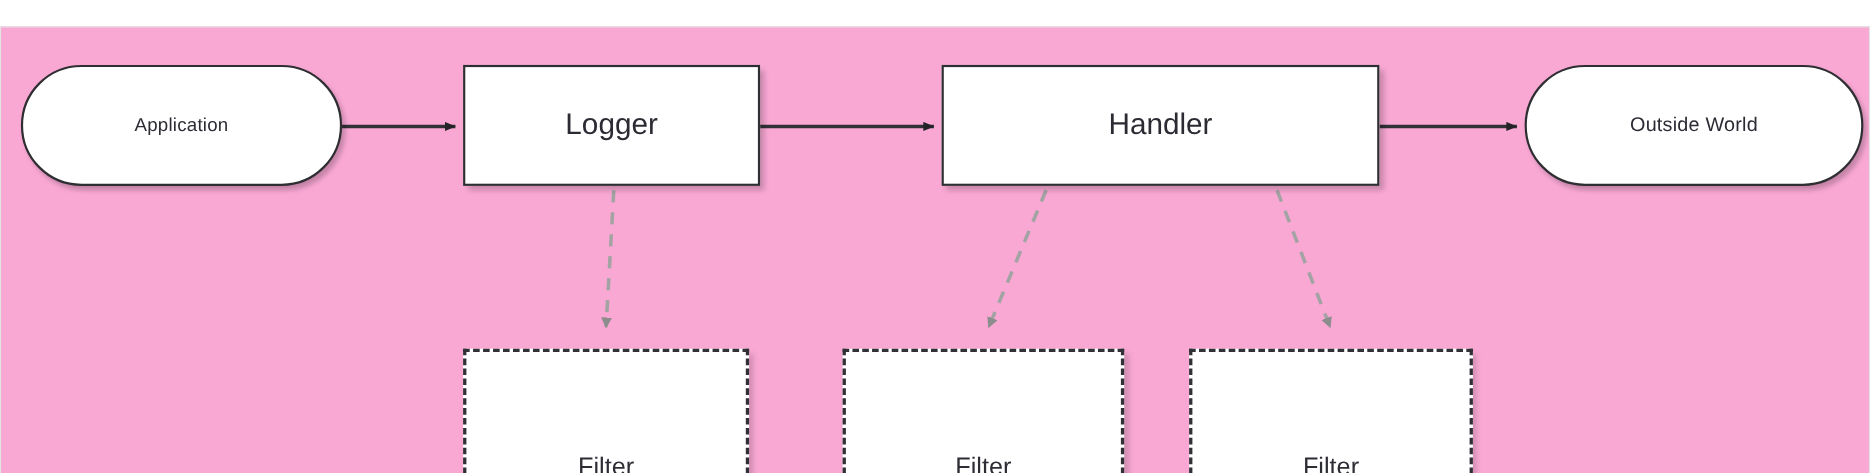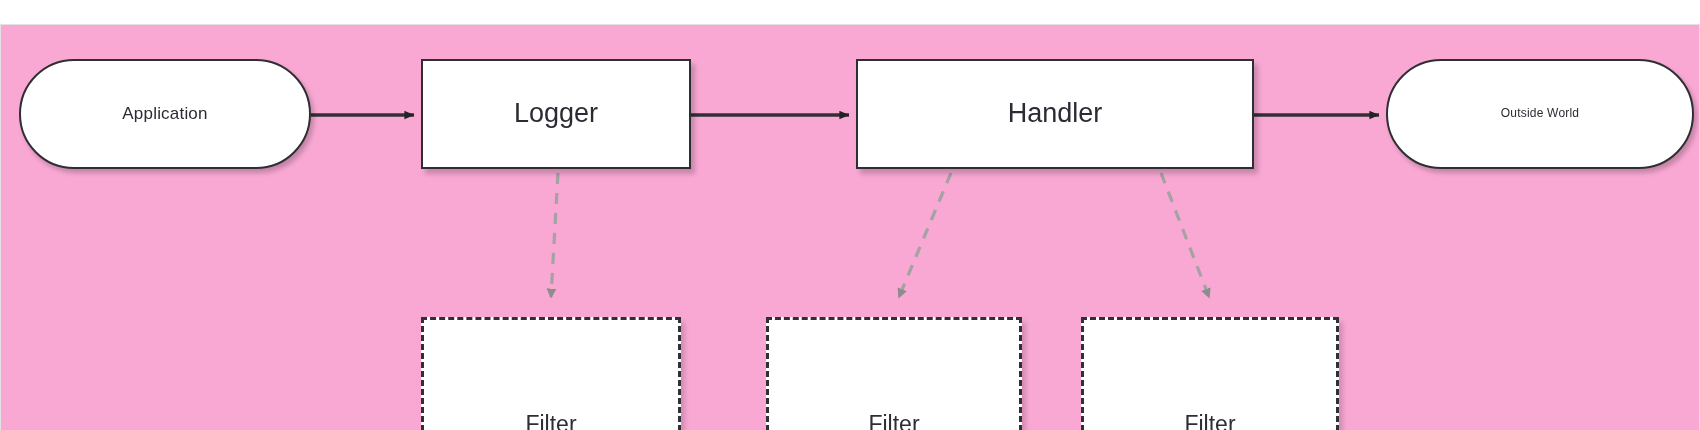--- a/index.html
+++ b/index.html
@@ -52,21 +52,21 @@
     align-items: flex-end;
   }
   .label { display:block; white-space: nowrap; }
   #n-application { left: 18px;  top: 34px; width: 292px; height: 110px; }
   #n-application .label { font-size: 17px; letter-spacing: 0.2px; }
   #n-logger      { left: 420px; top: 34px; width: 270px; height: 110px; }
   #n-logger .label { font-size: 27px; }
   #n-handler     { left: 855px; top: 34px; width: 398px; height: 110px; }
   #n-handler .label { font-size: 27px; }
   #n-outside     { left: 1385px; top: 34px; width: 308px; height: 110px; }
-  #n-outside .label { font-size: 12px; letter-spacing: 0.2px; }
+  #n-outside .label { font-size: 18px; letter-spacing: 0.2px; }
   #n-filter-0 { left: 420px;  top: 292px; width: 260px; height: 123px; }
   #n-filter-1 { left: 765px;  top: 292px; width: 256px; height: 123px; }
   #n-filter-2 { left: 1080px; top: 292px; width: 258px; height: 123px; }
   .node-dashed .label { font-size: 23px; color: #2d2d36; }
 </style>
 </head>
 <body>
 
 <div id="canvas">
 

